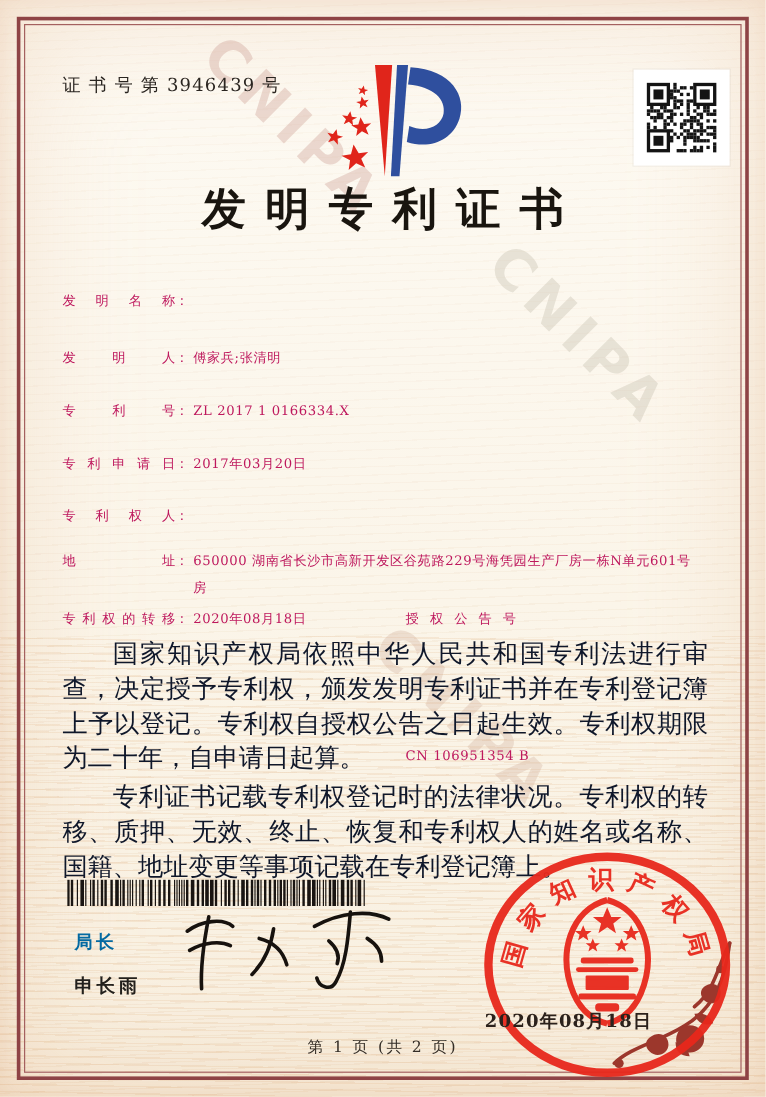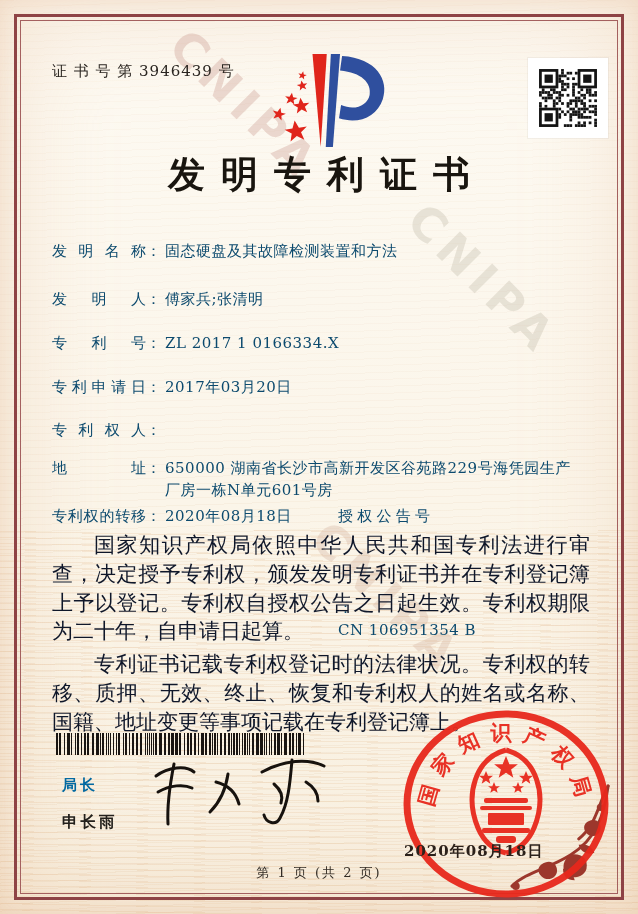--- a/index.html
+++ b/index.html
@@ -31,21 +31,21 @@
 
   .logo{position:absolute;left:258px;top:50px;width:160px;height:102px;}
   .qr{position:absolute;left:528px;top:58px;width:80px;height:80px;background:#fff;
       box-shadow:0 0 0 1px rgba(0,0,0,.04);}
   .qr svg{display:block;width:80px;height:80px;}
 
   .title{position:absolute;left:0;right:0;top:150px;text-align:center;
     font-size:37px;font-weight:600;letter-spacing:16px;padding-left:16px;color:#19150f;}
 
   .frow{position:absolute;left:52px;right:54px;display:flex;align-items:flex-start;
-    font-size:15px;line-height:22px;color:#0c4a6e;}
+    font-size:11px;line-height:22px;color:#be185d;}
   .flabel{display:inline-block;width:94px;flex:0 0 94px;text-align:justify;text-align-last:justify;}
   .fcolon{flex:0 0 auto;margin-right:4px;}
   .fvalue{flex:1 1 auto;letter-spacing:.5px;max-width:436px;}
   .r1{top:240px}.r2{top:288px}.r3{top:332px}.r4{top:376px}.r5{top:419px}.r6{top:457px}.r7{top:505px}
   .grant-right{position:absolute;left:286px;top:0;display:flex;flex-direction:column;}
   .grant-right .flabel{width:92px;flex-basis:92px;}
 
   .paras{position:absolute;left:52px;right:48px;top:531px;font-size:21px;line-height:28.8px;
     color:#0f172a;text-align:justify;}
   .paras p{margin:0 0 4px 0;text-indent:2em;}
@@ -247,21 +247,20 @@
       <rect x="5" y="19" width="5" height="5" fill="#fff"></rect>
       <rect x="6" y="20" width="3" height="3" fill="#141414"></rect>
     </svg>
   </div>
 
 <div class="title">发明专利证书</div>
 
 <div class="frow r1">
   <span class="flabel">发明名称</span>
     <span class="fcolon">：</span>
-  <span class="fvalue">固态硬盘及其故障检测装置和方法</span>
 </div>
 <div class="frow r2">
   <span class="flabel">发明人</span>
     <span class="fcolon">：</span>
   <span class="fvalue">傅家兵;张清明</span>
 </div>
 <div class="frow r3">
   <span class="flabel">专利号</span>
     <span class="fcolon">：</span>
   <span class="fvalue">ZL 2017 1 0166334.X</span>

